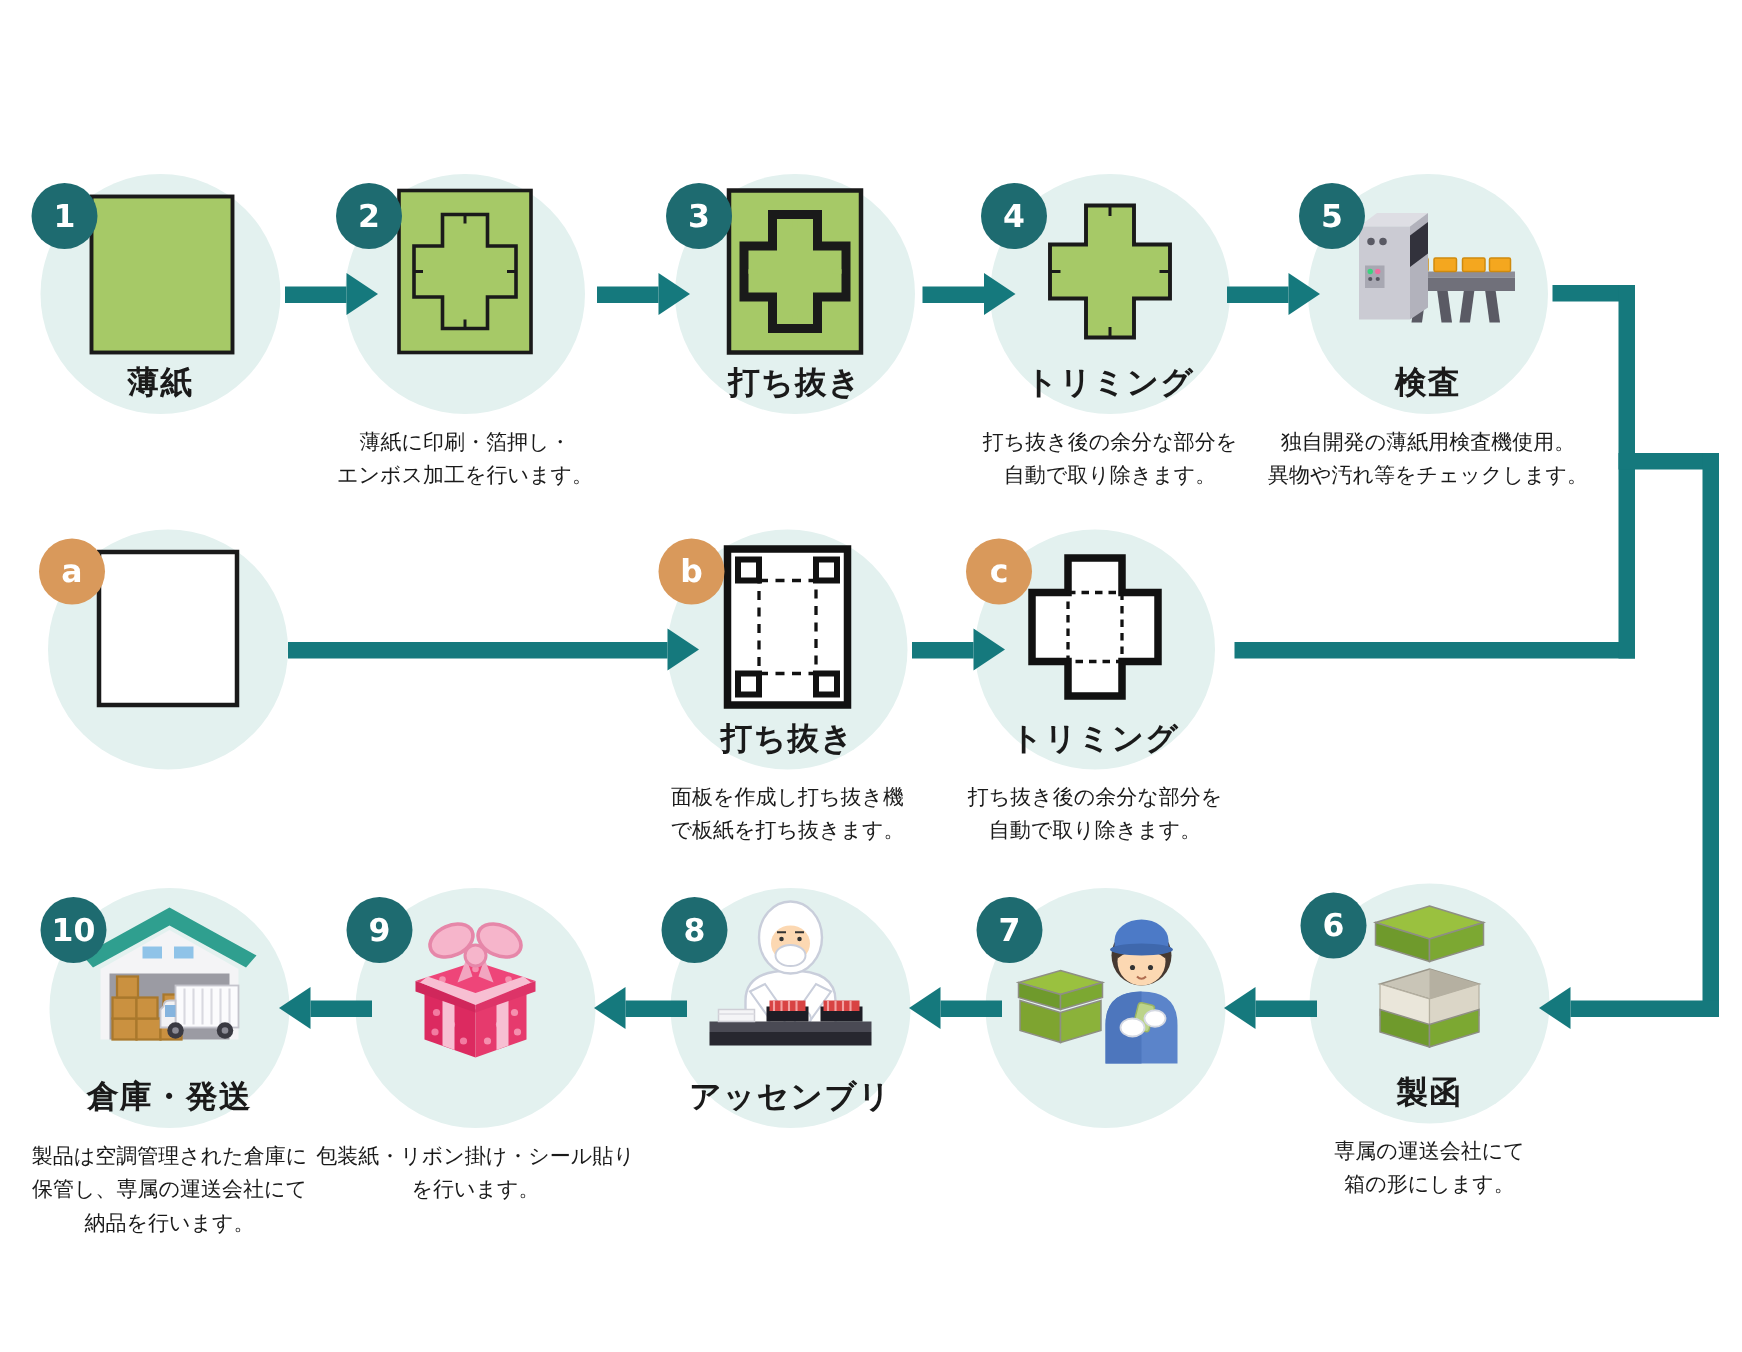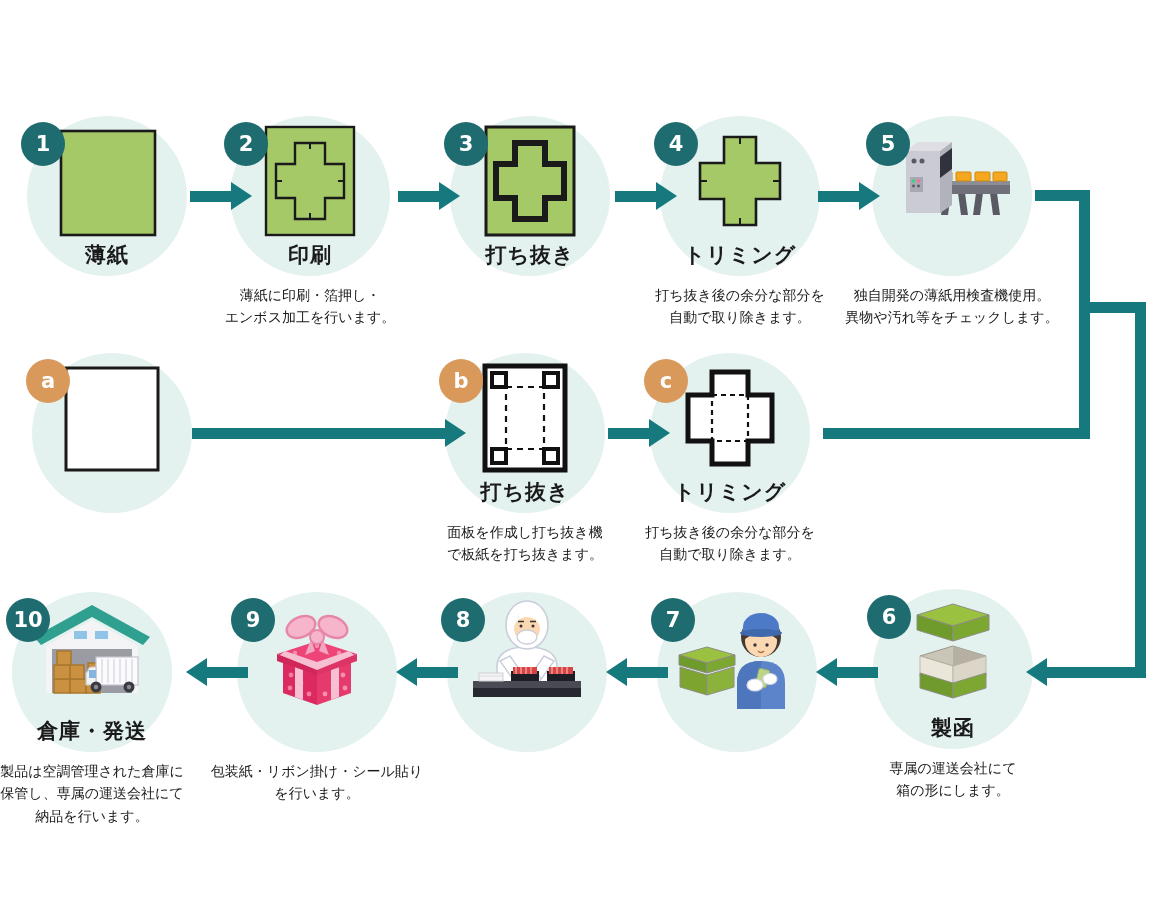--- a/index.html
+++ b/index.html
@@ -61,21 +61,20 @@
   <div class="step" style="left:230px;top:116px">
     <div class="halo"></div>
     <div class="badge teal">2</div>
     <div class="icon">
       <svg viewBox="0 0 120 120">
         <rect x="16" y="6" width="88" height="108" fill="var(--green)" stroke="#1a1a1a" stroke-width="2.4"></rect>
         <path d="M45 22 H75 V43 H94 V77 H75 V98 H45 V77 H26 V43 H45 Z" fill="none" stroke="#1a1a1a" stroke-width="2.4"></path>
         <path d="M60 22 V28 M60 98 V92 M26 60 H32 M94 60 H88" stroke="#1a1a1a" stroke-width="2"></path>
       </svg>
     </div>
-    <div class="label">印刷</div>
     <div class="desc">薄紙に印刷・箔押し・
 エンボス加工を行います。</div>
   </div>
 
   <div class="step" style="left:450px;top:116px">
     <div class="halo"></div>
     <div class="badge teal">3</div>
     <div class="icon">
       <svg viewBox="0 0 120 120">
         <rect x="16" y="6" width="88" height="108" fill="var(--green)" stroke="#1a1a1a" stroke-width="3"></rect>
@@ -121,20 +120,21 @@
         <polygon points="48,36 60,27 60,48 48,57" fill="#32323c"></polygon>
         <circle cx="22" cy="40" r="2.5" fill="#5a5a64"></circle>
           <circle cx="30" cy="40" r="2.5" fill="#5a5a64"></circle>
         <rect x="18" y="56" width="13" height="15" fill="#a8a8b2"></rect>
         <circle cx="21.5" cy="60" r="1.8" fill="#3bd47e"></circle>
           <circle cx="26.5" cy="60" r="1.8" fill="#ef6fa0"></circle>
         <circle cx="21.5" cy="65" r="1.4" fill="#55555f"></circle>
           <circle cx="26.5" cy="65" r="1.4" fill="#55555f"></circle>
       </svg>
     </div>
+    <div class="label">検査</div>
     <div class="desc">独自開発の薄紙用検査機使用。
 異物や汚れ等をチェックします。</div>
   </div>
 
   <div class="arrow" style="left:190px;top:182px;width:62px">
       <i class="shaft"></i>
       <i class="head-r"></i>
     </div>
   <div class="arrow" style="left:398px;top:182px;width:62px">
       <i class="shaft"></i>
@@ -279,20 +279,21 @@
         <rect x="12" y="76" width="24" height="8" fill="#f4f4f6" stroke="#cfcfd6" stroke-width="1"></rect>
         <path d="M12 79 H36" stroke="#dddde2" stroke-width="1"></path>
         <rect x="44" y="74" width="28" height="10" fill="#1d1d25"></rect>
         <rect x="46" y="70" width="24" height="7" fill="#d84343"></rect>
         <path d="M49 70 V77 M54 70 V77 M59 70 V77 M64 70 V77" stroke="#f2a1a1" stroke-width="1.4"></path>
         <rect x="80" y="74" width="28" height="10" fill="#1d1d25"></rect>
         <rect x="82" y="70" width="24" height="7" fill="#d84343"></rect>
         <path d="M85 70 V77 M90 70 V77 M95 70 V77 M100 70 V77" stroke="#f2a1a1" stroke-width="1.4"></path>
       </svg>
     </div>
+    <div class="label">アッセンブリ</div>
   </div>
 
   <div class="step" style="left:237px;top:592px">
     <div class="halo"></div>
     <div class="badge teal">9</div>
     <div class="icon">
       <svg viewBox="0 0 120 120">
         <polygon points="26,64 60,76 60,108 26,96" fill="#dc2a60"></polygon>
         <polygon points="60,76 94,64 94,96 60,108" fill="#e63a6d"></polygon>
         <circle cx="34" cy="78" r="2.4" fill="#f27ba1"></circle>
@@ -316,21 +317,21 @@
         <ellipse cx="76" cy="30" rx="15" ry="10" fill="#f6b5cb" stroke="#e687a9" stroke-width="2.4" transform="rotate(24 76 30)"></ellipse>
         <polygon points="54,42 48,58 58,54" fill="#f2a5c0"></polygon>
         <polygon points="66,42 72,58 62,54" fill="#f2a5c0"></polygon>
         <circle cx="60" cy="40" r="7" fill="#f6b5cb" stroke="#e687a9" stroke-width="2"></circle>
       </svg>
     </div>
     <div class="desc">包装紙・リボン掛け・シール貼り
 を行います。</div>
   </div>
 
-  <div class="step" style="left:12px;top:592px">
+  <div class="step" style="left:33px;top:592px">
     <div class="halo"></div>
     <div class="badge teal">10</div>
     <div class="icon">
       <svg viewBox="0 0 120 120">
         <polygon points="14,49 60,23 106,49 106,96 14,96" fill="#f4f4f6"></polygon>
         <rect x="42" y="34" width="13" height="8" fill="#8fc3e8"></rect>
         <rect x="63" y="34" width="13" height="8" fill="#8fc3e8"></rect>
         <rect x="20" y="52" width="80" height="44" fill="#9b9ba3"></rect>
         <path d="M2 40 L60 8 L118 40 L111 48 L60 20 L9 48 Z" fill="#2f9f8f"></path>
         <g fill="#ca9140" stroke="#a9782c" stroke-width="1.5">

